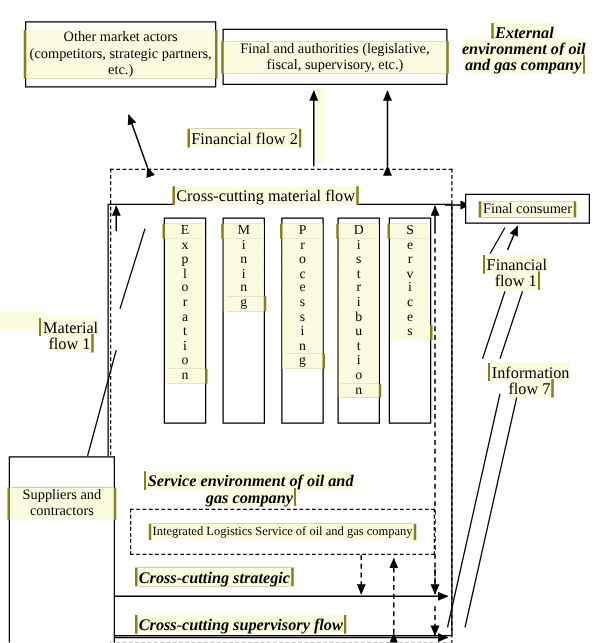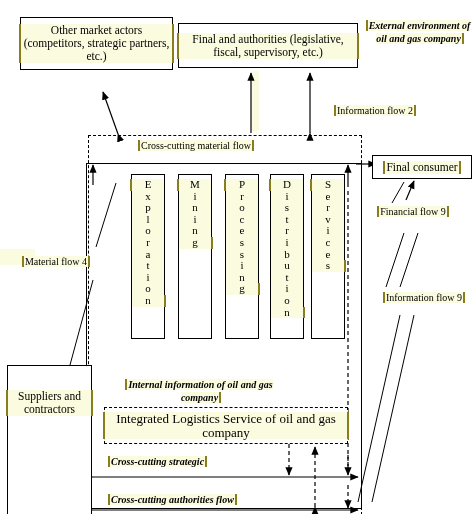--- a/index.html
+++ b/index.html
@@ -22,21 +22,21 @@
     line-height:13px;
     z-index:4;
   }
   .hl{
     background:#fbfbdf;
     box-shadow:-2px 0 0 0 #8a7d1d, 2px 0 0 0 #8a7d1d;
     padding:0 1px;
   }
   .lbl{
     position:absolute;
-    font-size:10px;
+    font-size:13px;
     line-height:13px;
     text-align:center;
     z-index:6;
     white-space:nowrap;
   }
   .lbl.w{white-space:normal;}
   .ital{font-style:italic;font-weight:bold;}
 
   
   .vbox{
@@ -83,21 +83,21 @@
     background:transparent;
   }
   .ilsbox{
     position:absolute;
     border:1px dashed #000;
     box-sizing:border-box;
     z-index:5;
     background:#fff;
     display:flex;align-items:center;justify-content:center;
     text-align:center;
-    font-size:13px;line-height:13.5px;
+    font-size:10px;line-height:13.5px;
   }
   .yellowpatch{
     position:absolute;
     background:#fbfbdf;
     z-index:0;
   }
   svg.overlay{
     position:absolute;left:0;top:0;
     width:476px;height:514px;
     z-index:3;
@@ -123,26 +123,26 @@
 
   <div class="box" style="left:178px;top:8px;width:180px;height:45px;">
     <span class="hl">Final and authorities (legislative, fiscal, supervisory, etc.)</span>
   </div>
 
   <div class="lbl w ital" style="left:366px;top:4px;width:106px;">
     <span class="hl">External environment of oil and gas company</span>
   </div>
 
 
-
-  <div class="lbl" style="left:336px;top:89px;">
-    <span class="hl">Information flow 2</span>
-  </div>
-
-  <div class="lbl" style="left:140px;top:124px;">
+  <div class="lbl" style="left:152px;top:89px;">
+    <span class="hl">Financial flow 2</span>
+  </div>
+
+
+  <div class="lbl" style="left:140px;top:135px;">
     <span class="hl">Cross-cutting material flow</span>
   </div>
 
   <div class="vbox" style="left:131px;top:159px;width:34px;height:165px;">
     <span class="vtext">
         <span class="ch first">E</span>
         <span class="ch">x</span>
         <span class="ch">p</span>
         <span class="ch">l</span>
         <span class="ch">o</span>
@@ -205,49 +205,49 @@
         <span class="ch">e</span>
         <span class="ch last">s</span>
       </span>
   </div>
 
   <div class="box" style="left:372px;top:140px;width:100px;height:24px;">
     <span class="hl">Final consumer</span>
   </div>
 
   <div class="lbl w" style="left:378px;top:190px;width:70px;">
-    <span class="hl">Financial flow 9</span>
+    <span class="hl">Financial flow 1</span>
   </div>
 
   <div class="lbl w" style="left:384px;top:276px;width:80px;">
-    <span class="hl">Information flow 9</span>
+    <span class="hl">Information flow 7</span>
   </div>
 
   <div class="lbl w" style="left:20px;top:240px;width:72px;">
-    <span class="hl">Material flow 4</span>
+    <span class="hl">Material flow 1</span>
   </div>
 
   <div class="box" style="left:7px;top:350px;width:85px;height:157px;align-items:flex-start;padding-top:24px;">
     <span class="hl">Suppliers and contractors</span>
   </div>
 
   <div class="lbl w ital" style="left:110px;top:363px;width:180px;">
-    <span class="hl">Internal information of oil and gas company</span>
+    <span class="hl">Service environment of oil and gas company</span>
   </div>
 
   <div class="ilsbox" style="left:104px;top:392px;width:244px;height:37px;">
     <span class="hl">Integrated Logistics Service of oil and gas company</span>
   </div>
 
   <div class="lbl ital" style="left:110px;top:440px;">
     <span class="hl">Cross-cutting strategic</span>
   </div>
 
   <div class="lbl ital" style="left:110px;top:478px;">
-    <span class="hl">Cross-cutting authorities flow</span>
+    <span class="hl">Cross-cutting supervisory flow</span>
   </div>
 
   <svg class="overlay" viewBox="0 0 476 514">
     <defs>
       <marker id="ah" markerWidth="8" markerHeight="8" refX="6.4" refY="3" orient="auto">
         <path d="M0,0 L7,3 L0,6 z" fill="#000"></path>
       </marker>
       <marker id="ahs" markerWidth="8" markerHeight="8" refX="6.4" refY="3" orient="auto">
         <path d="M0,0 L7,3 L0,6 z" fill="#000"></path>
       </marker>

